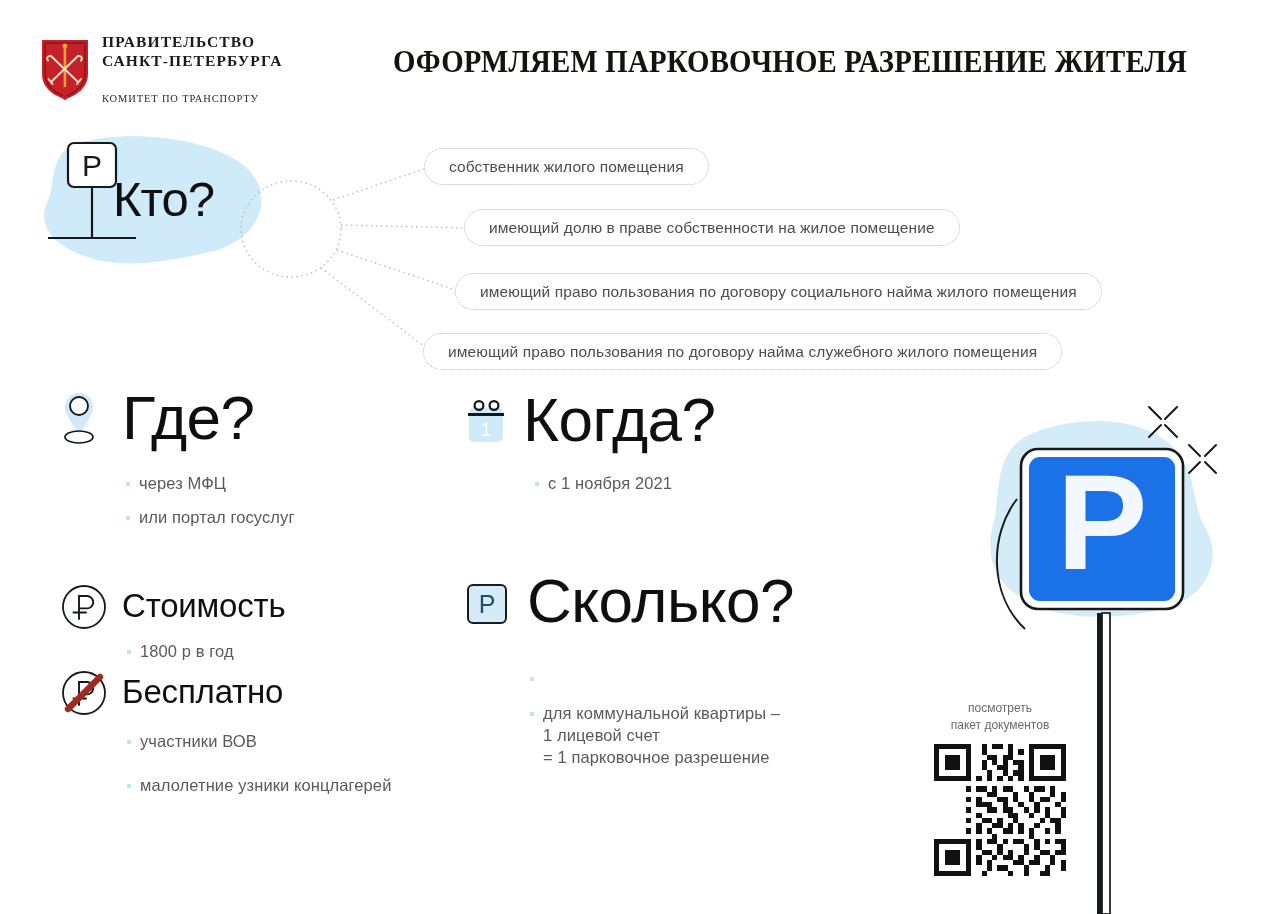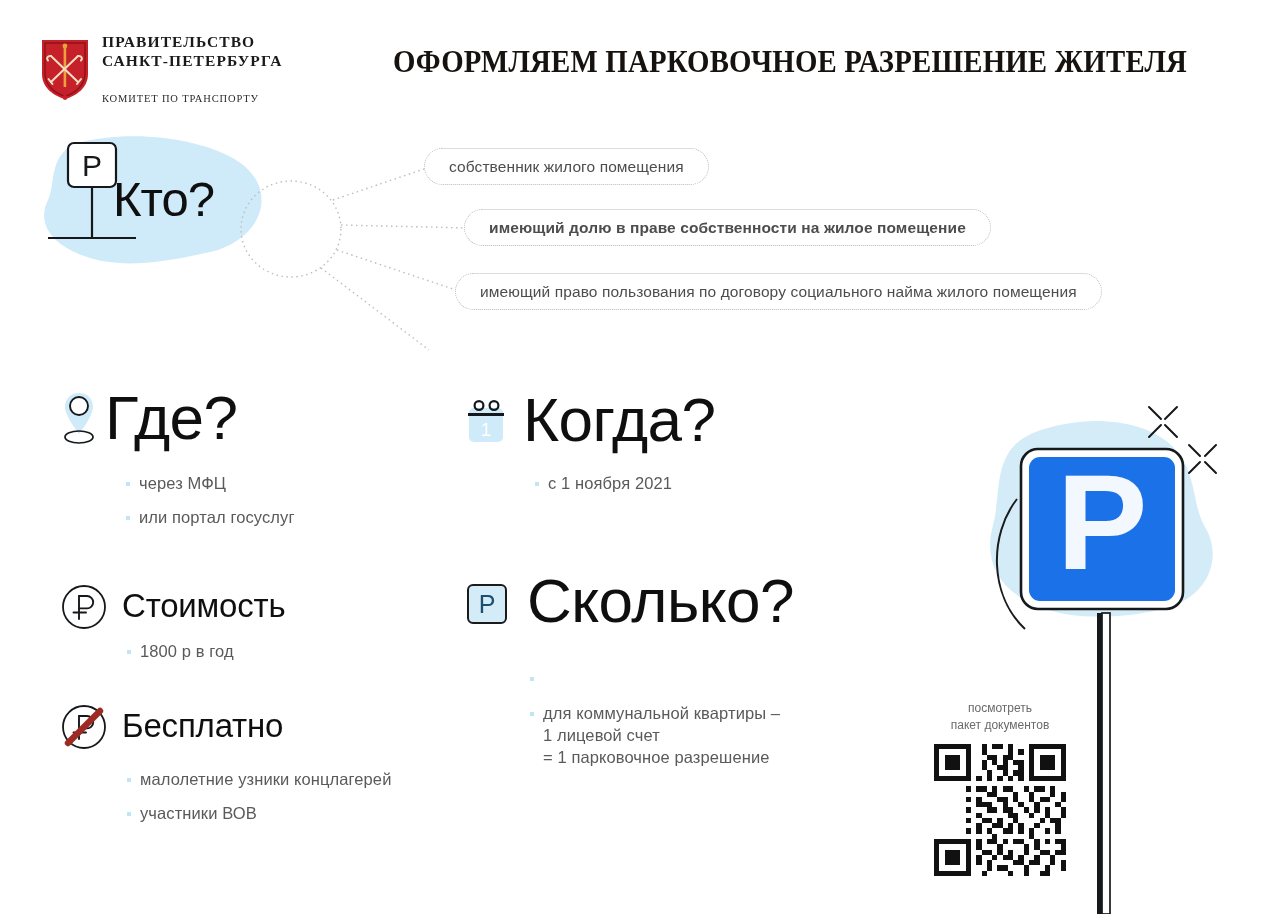--- a/index.html
+++ b/index.html
@@ -61,21 +61,21 @@
     border-radius: 40px;
     background: #fff;
     display: flex; align-items: center;
     padding: 0 24px;
     font-size: 15.5px;
     color: #4d4d4d;
     white-space: nowrap;
     letter-spacing: 0.1px;
   }
   #bubble0 { left: 424px; top: 148px; height: 37px; }
-  #bubble1 { left: 464px; top: 209px; height: 37px; font-weight: bold; }
+  #bubble1 { left: 464px; top: 209px; height: 37px; }
   #bubble2 { left: 455px; top: 273px; height: 37px; }
   #bubble3 { left: 423px; top: 333px; height: 37px; }
 
   
   .sec { position: absolute; }
   .sec-head { display: flex; align-items: center; }
   .sec-icon { position: relative; flex: 0 0 auto; }
 
   .h-big {
     font-size: 62px; font-weight: 400; color: #0f0f0f;
@@ -179,31 +179,32 @@
     <ellipse cx="291" cy="229" rx="50" ry="48" fill="none" stroke="#bdbdbd" stroke-width="1.4" stroke-dasharray="1.5 3.5"></ellipse>
     <path d="M333 200 L430 167" fill="none" stroke="#bdbdbd" stroke-width="1.4" stroke-dasharray="1.5 3.5"></path>
     <path d="M341 225 L468 228" fill="none" stroke="#bdbdbd" stroke-width="1.4" stroke-dasharray="1.5 3.5"></path>
     <path d="M337 250 L459 291" fill="none" stroke="#bdbdbd" stroke-width="1.4" stroke-dasharray="1.5 3.5"></path>
     <path d="M321 268 L429 350" fill="none" stroke="#bdbdbd" stroke-width="1.4" stroke-dasharray="1.5 3.5"></path>
   </svg>
 
   <div class="bubble" id="bubble0">собственник жилого помещения</div>
   <div class="bubble" id="bubble1">имеющий долю в праве собственности на жилое помещение</div>
   <div class="bubble" id="bubble2">имеющий право пользования по договору социального найма жилого помещения</div>
+  <div class="bubble" id="bubble3">имеющий право пользования по договору найма служебного жилого помещения</div>
 
   <div class="sec" style="left:62px; top:387px;">
     <div class="sec-head">
       <div class="sec-icon pin">
         <svg width="34" height="58" viewBox="0 0 34 58">
           <path d="M17 3 C25.2 3 31 9 31 17 C31 26 17 44 17 44 C17 44 3 26 3 17 C3 9 8.8 3 17 3 Z" fill="#cfeaf8"></path>
           <circle cx="17" cy="16" r="9" fill="#ffffff" stroke="#16191c" stroke-width="1.9"></circle>
           <ellipse cx="17" cy="47" rx="14" ry="6" fill="none" stroke="#16191c" stroke-width="1.7"></ellipse>
         </svg>
       </div>
-      <div class="h-big" style="margin-left:13px;">Где?</div>
+      <div class="h-big" style="margin-left:30px;">Где?</div>
     </div>
     <div class="blist" style="margin-left:64px; margin-top:24px;">
       <div class="bitem">
         <span class="bdot"></span>
         <span class="bitem-txt">через МФЦ</span>
       </div>
       <div class="bitem">
         <span class="bdot"></span>
         <span class="bitem-txt">или портал госуслуг</span>
       </div>
@@ -246,43 +247,43 @@
       <div class="h-mid" style="margin-left:18px;">Стоимость</div>
     </div>
     <div class="blist" style="margin-left:67px; margin-top:14px;">
       <div class="bitem">
         <span class="bdot"></span>
         <span class="bitem-txt">1800 р в год</span>
       </div>
     </div>
   </div>
 
-  <div class="sec" style="left:60px; top:703px;">
+  <div class="sec" style="left:60px; top:669px;">
     <div class="sec-head">
       <div class="sec-icon rub">
         <svg width="48" height="48" viewBox="0 0 48 48">
           <circle cx="24" cy="24" r="21" fill="none" stroke="#16191c" stroke-width="1.8"></circle>
           <g stroke="#16191c" stroke-width="1.9" fill="none" stroke-linecap="round">
             <line x1="19" y1="13" x2="19" y2="36"></line>
             <path d="M19 13 H27 a6.2 6.2 0 0 1 0 12.4 H19"></path>
             <line x1="13.5" y1="29.5" x2="26" y2="29.5"></line>
           </g>
           <line x1="8" y1="40" x2="40" y2="8" stroke="#9e2b23" stroke-width="6.4" stroke-linecap="round"></line>
         </svg>
       </div>
       <div class="h-mid" style="margin-left:18px;">Бесплатно</div>
     </div>
     <div class="blist" style="margin-left:67px; margin-top:18px;">
+      <div class="bitem">
+        <span class="bdot"></span>
+        <span class="bitem-txt">участники ВОВ</span>
+      </div>
       <div class="bitem" style="margin-top:22px;">
         <span class="bdot"></span>
         <span class="bitem-txt">малолетние узники концлагерей</span>
-      </div>
-      <div class="bitem">
-        <span class="bdot"></span>
-        <span class="bitem-txt">участники ВОВ</span>
       </div>
     </div>
   </div>
 
   <div class="sec" style="left:467px; top:576px;">
     <div class="sec-head">
       <div class="sec-icon">
         <div class="pbox">P</div>
       </div>
       <div class="h-big" style="margin-left:20px; margin-top:-6px;">Сколько?</div>

